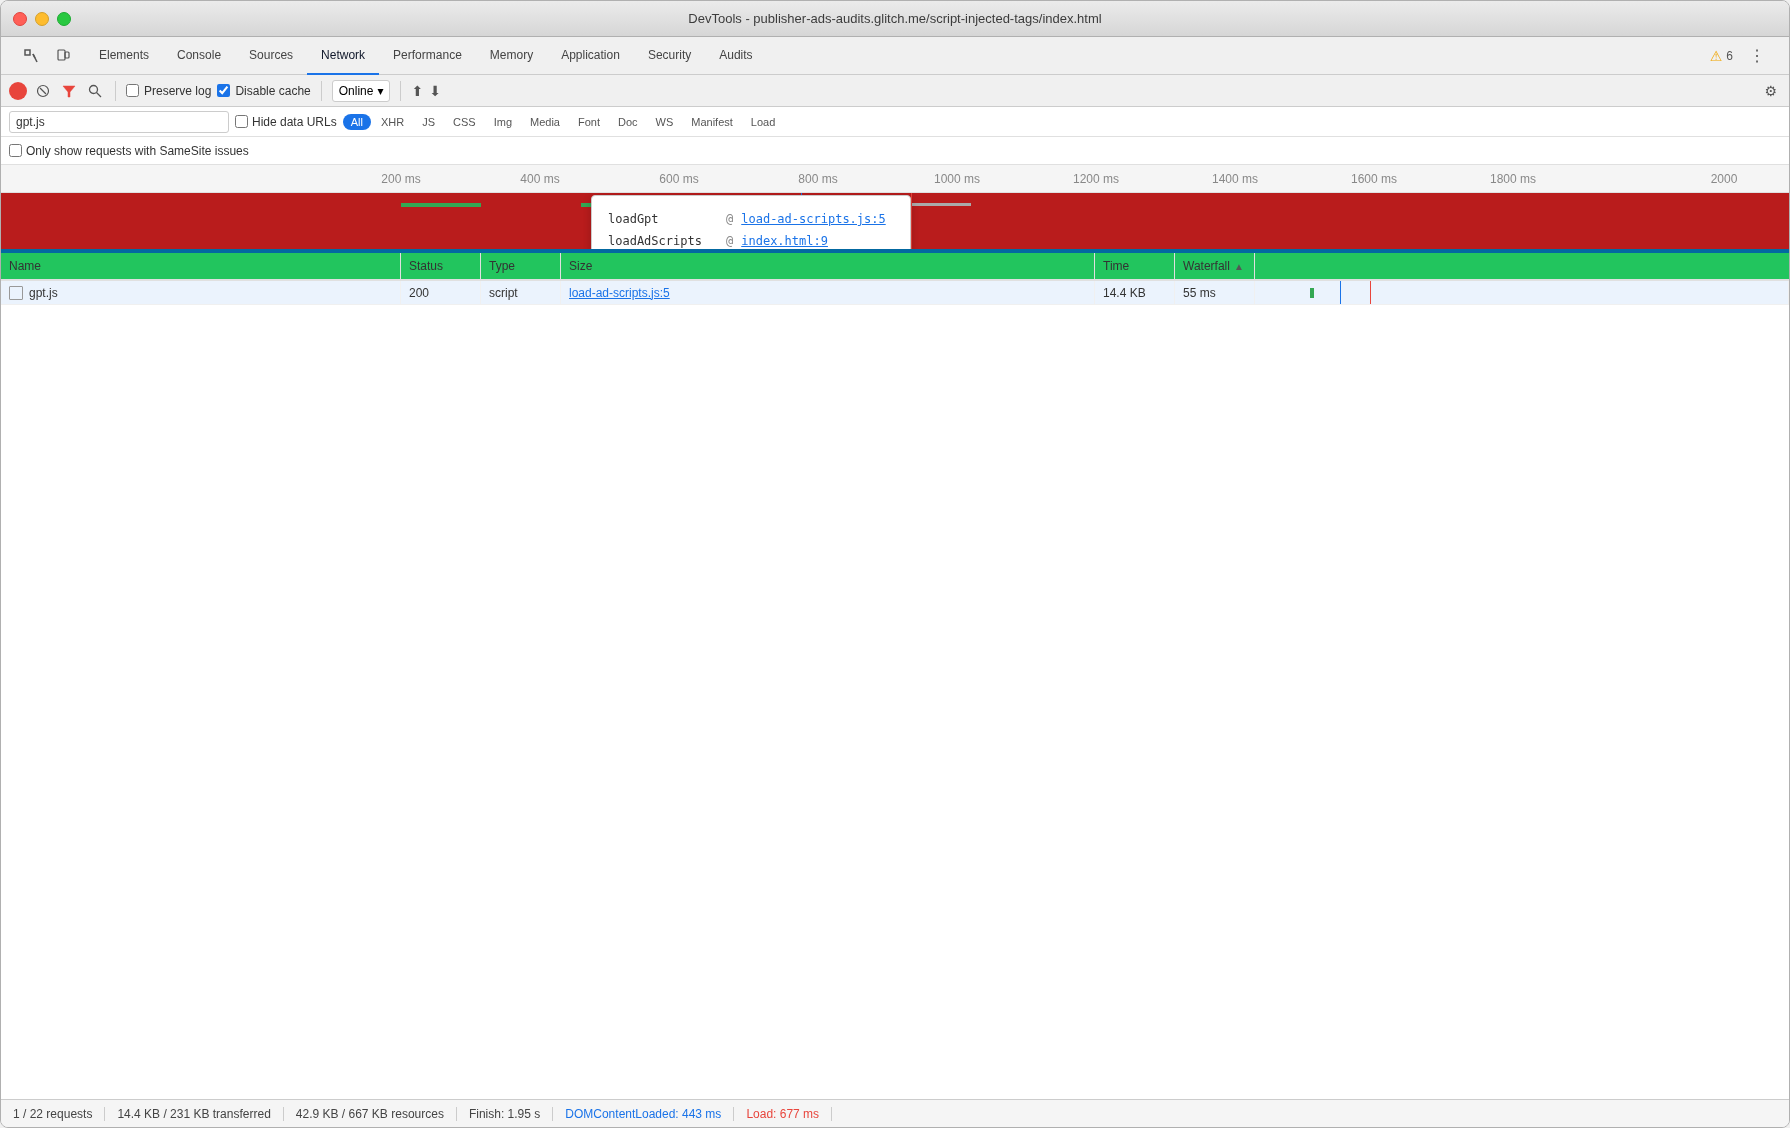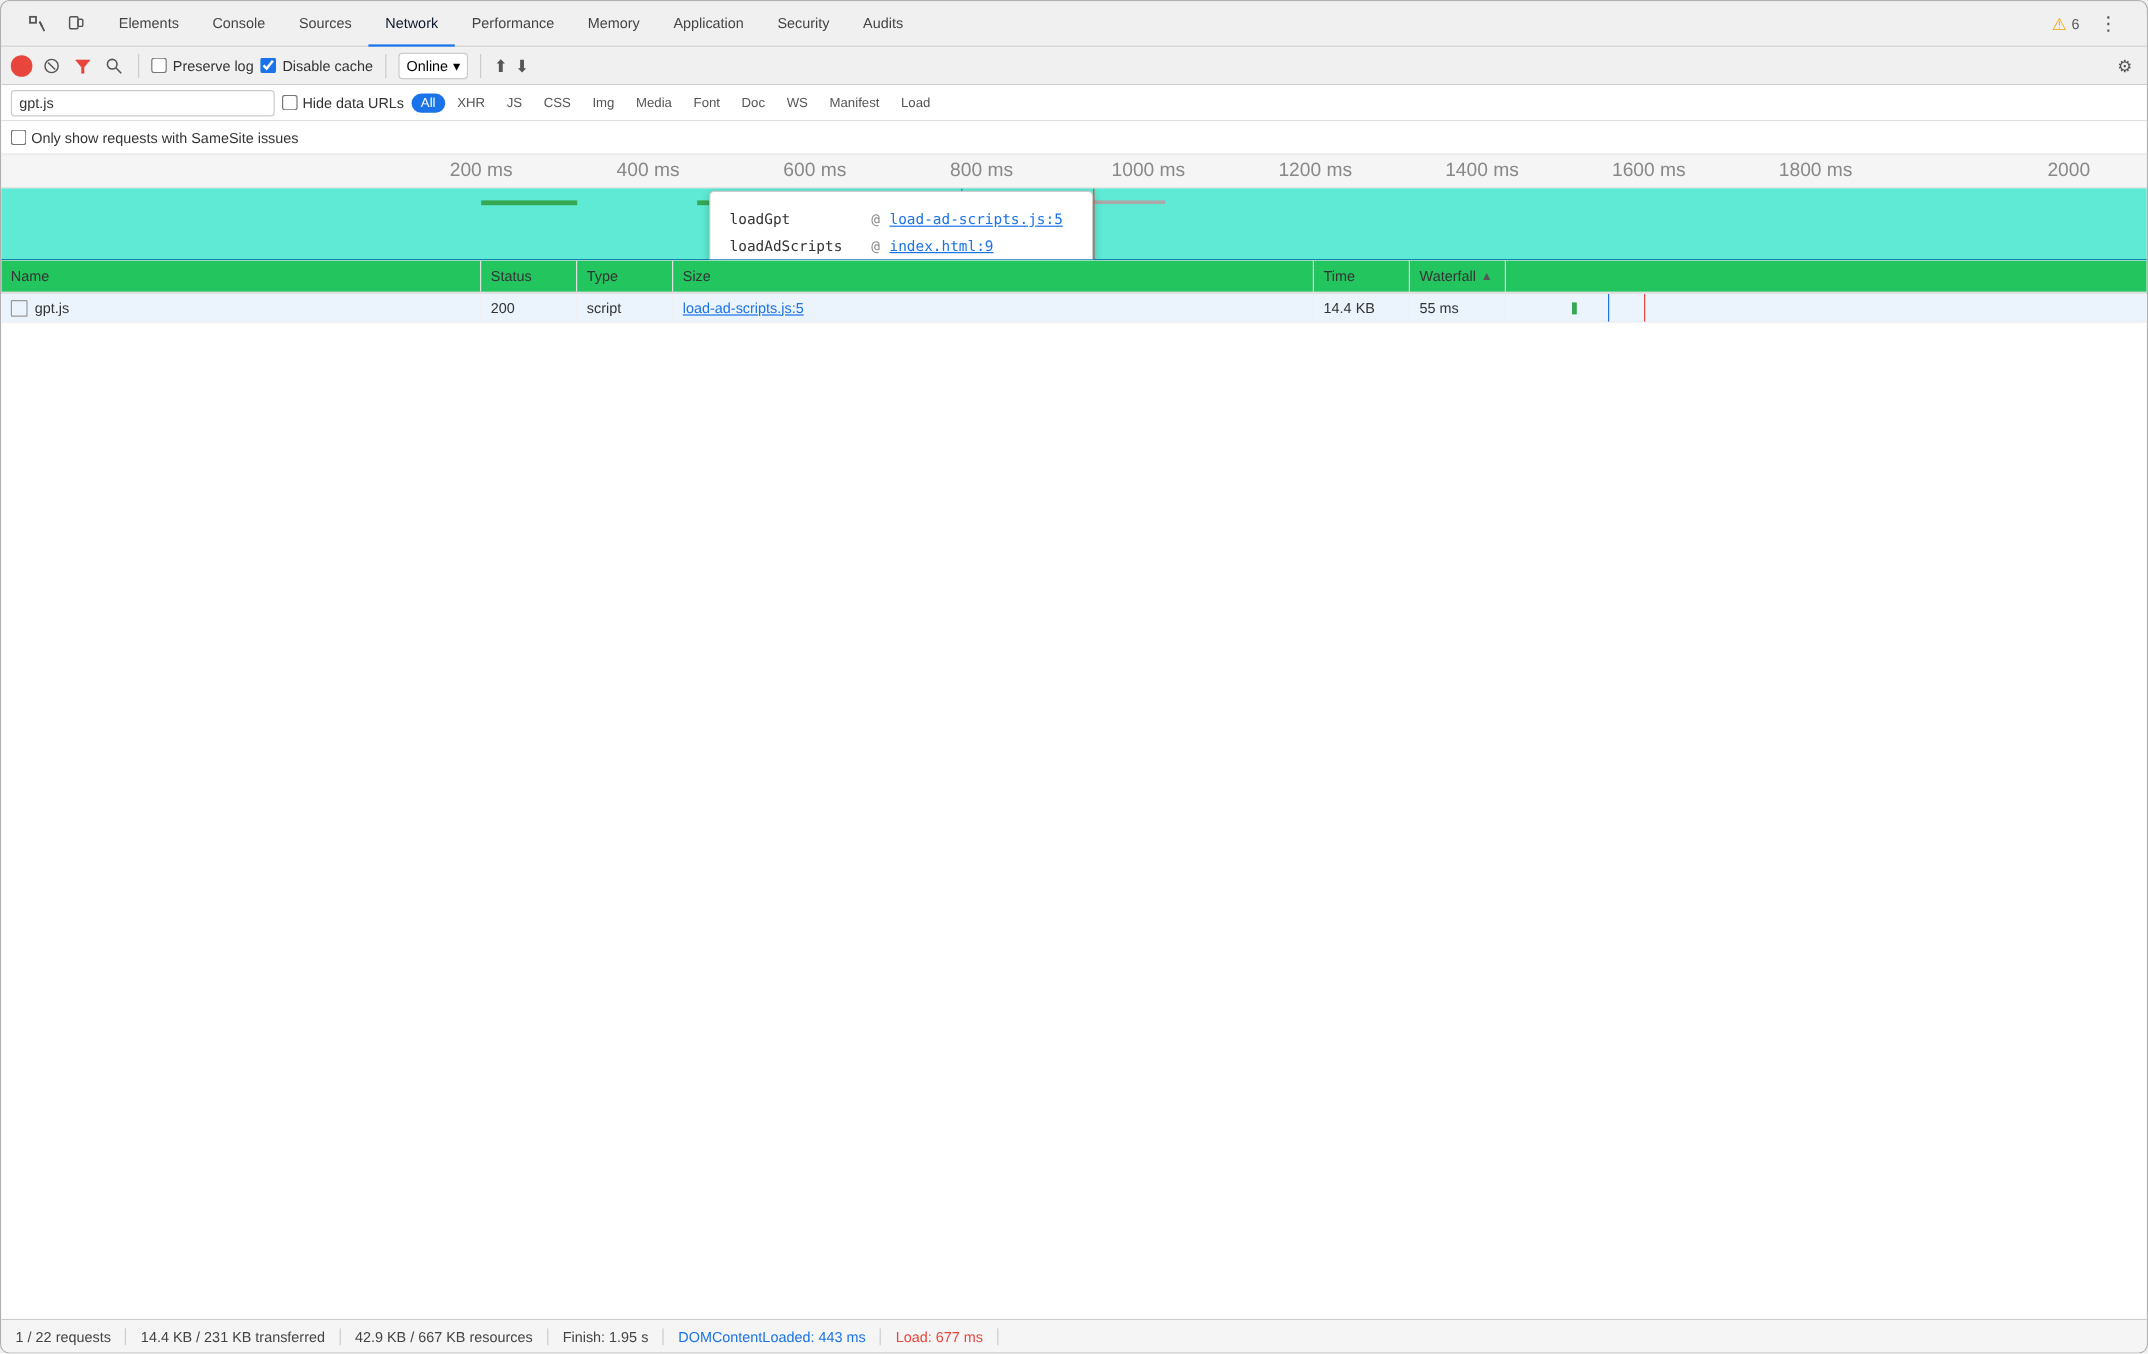--- a/index.html
+++ b/index.html
@@ -311,31 +311,31 @@
       top: 0;
       left: 400px;
       right: 0;
       height: 100%;
       display: flex;
       align-items: center;
     }
 
     .tick {
       position: absolute;
-      font-size: 16px;
+      font-size: 12px;
       color: #888;
       transform: translateX(-50%);
     }
 
     
     .timeline-bars {
       height: 60px;
-      background: #5eead4;
+      background: #b91c1c;
       position: relative;
-      border-bottom: 1px solid #0369a1;
+      border-bottom: 4px solid #0369a1;
       flex-shrink: 0;
       overflow: hidden;
     }
 
     
     .green-bar {
       position: absolute;
       height: 4px;
       background: #34a853;
       top: 10px;
@@ -531,20 +531,28 @@
     
     .network-table::-webkit-scrollbar { width: 8px; }
     .network-table::-webkit-scrollbar-track { background: #f5f5f5; }
     .network-table::-webkit-scrollbar-thumb { background: #ccc; border-radius: 4px; }
   </style>
 </head>
 <body>
 
 <div class="window">
 
+  <div class="title-bar">
+    <div class="traffic-lights">
+      <div class="traffic-light close"></div>
+      <div class="traffic-light minimize"></div>
+      <div class="traffic-light maximize"></div>
+    </div>
+    <span class="title-bar-title">DevTools - publisher-ads-audits.glitch.me/script-injected-tags/index.html</span>
+  </div>
 
   <div class="devtools-tabs">
     <div class="tab-icons">
       <button class="tab-icon-btn">
         <svg width="14" height="14" viewBox="0 0 14 14" fill="none">
           <rect x="1" y="1" width="5" height="5" stroke="#555" stroke-width="1.5" fill="none"></rect>
           <line x1="9" y1="5" x2="13" y2="13" stroke="#555" stroke-width="1.5"></line>
           <line x1="9" y1="5" x2="11" y2="9" stroke="#555" stroke-width="1.5"></line>
         </svg>
       </button>

